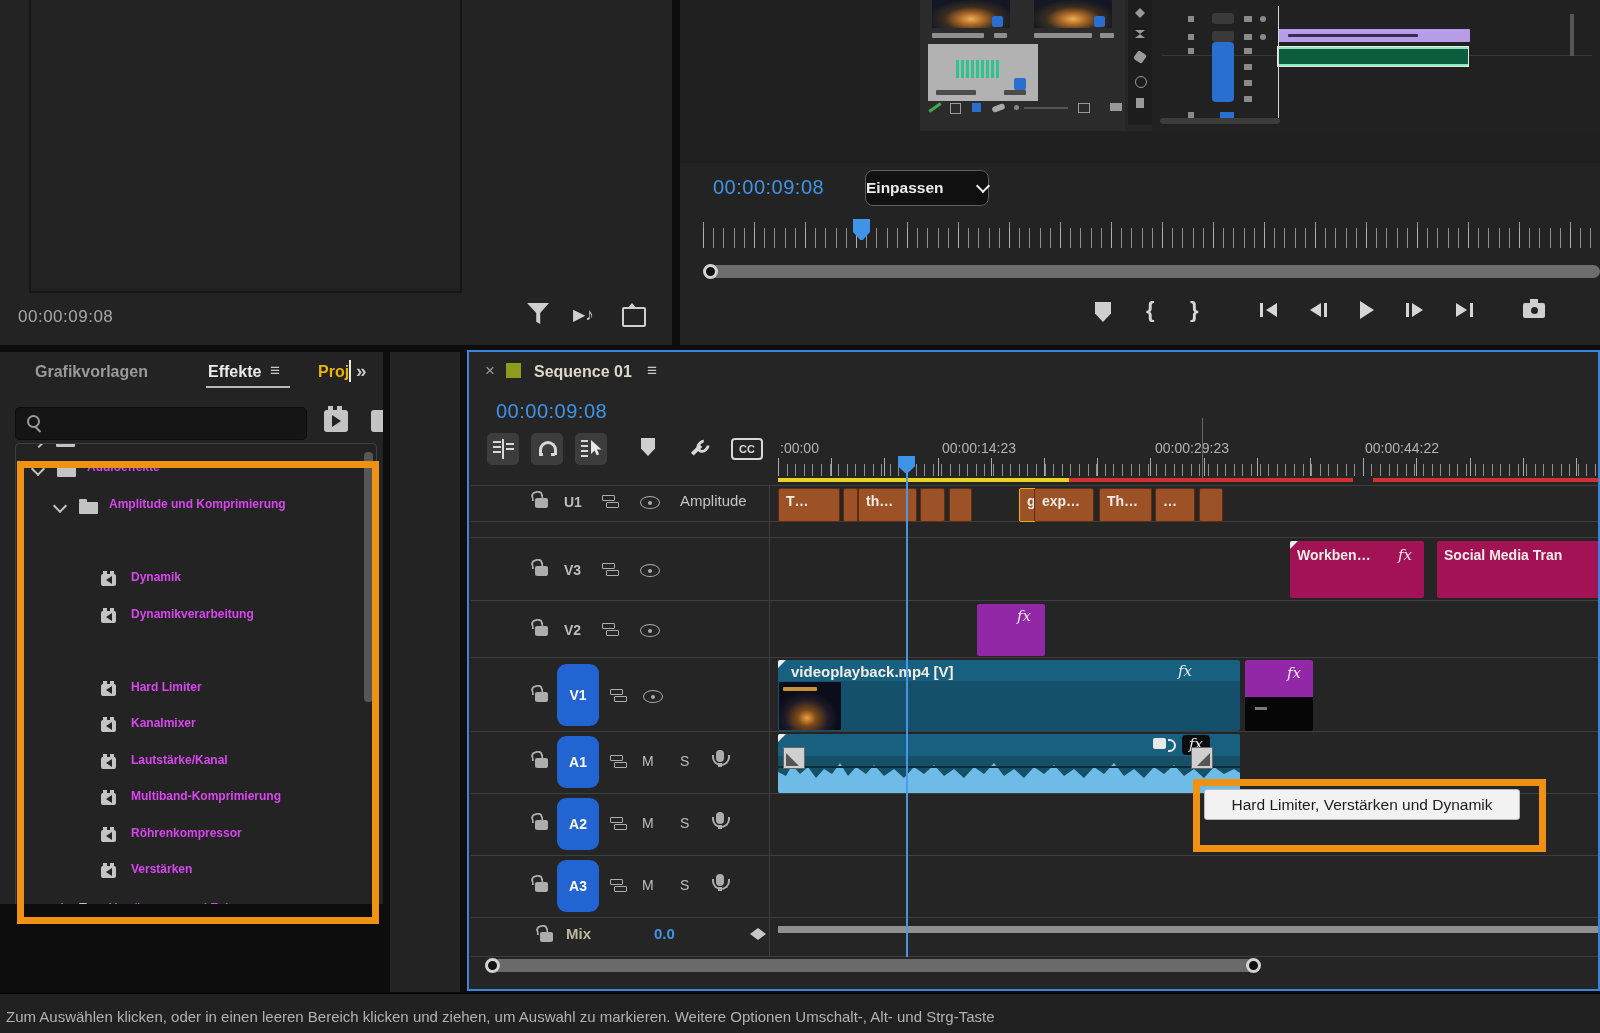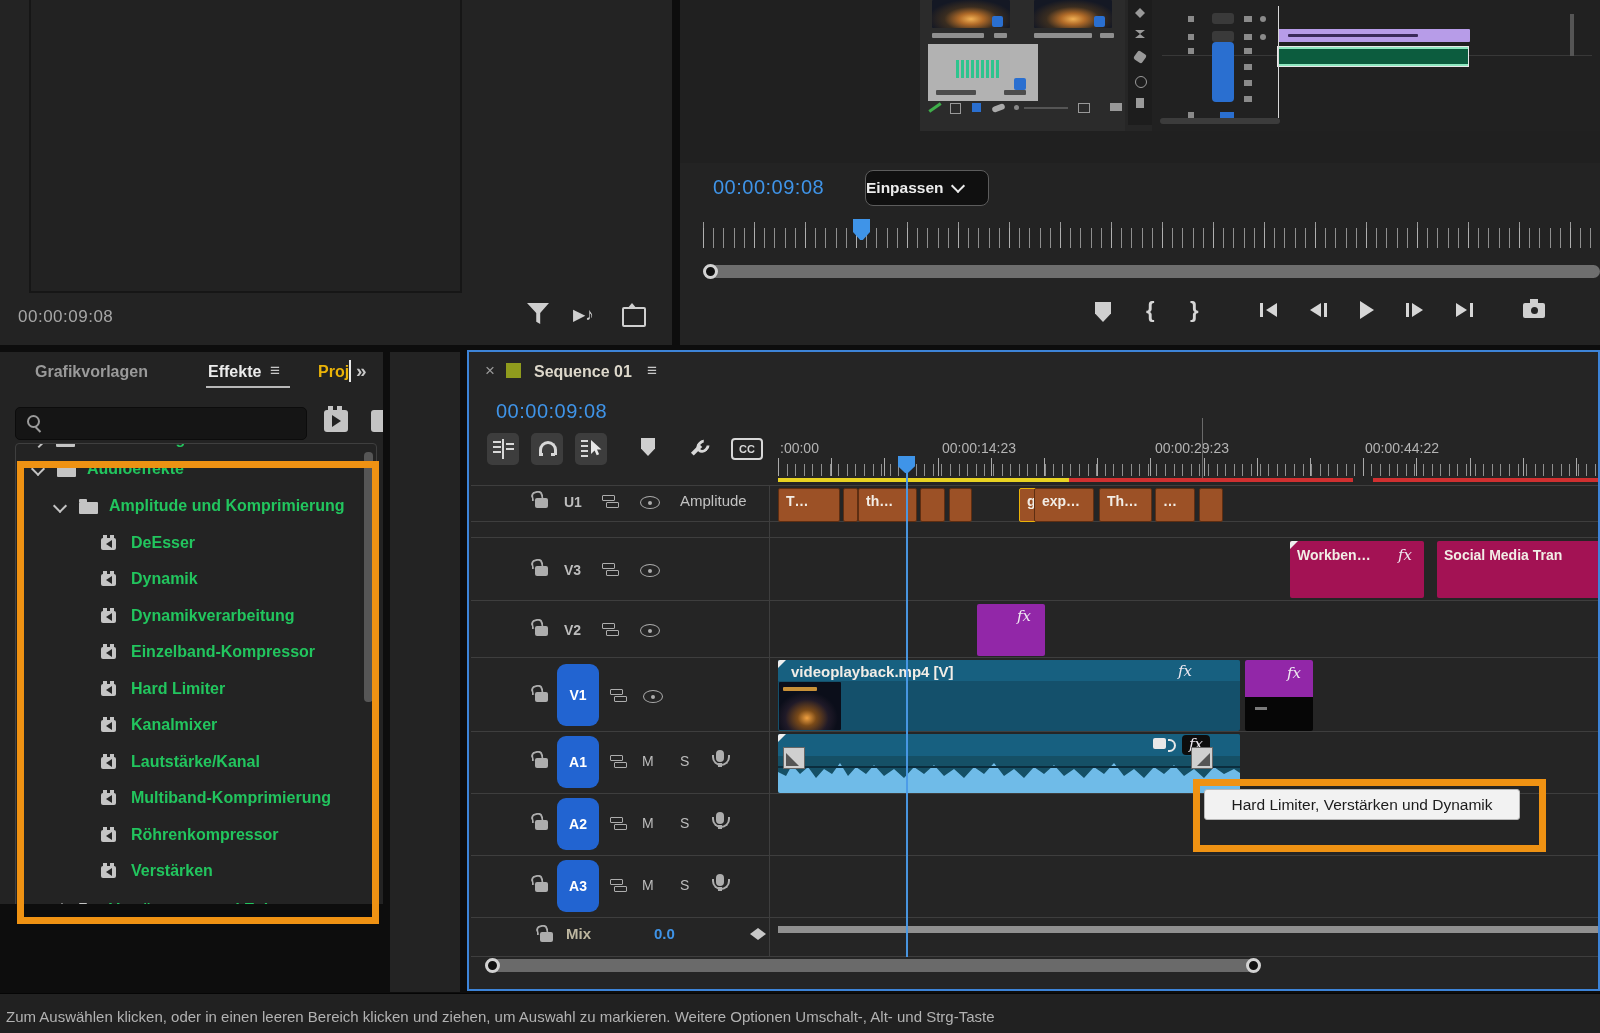--- a/index.html
+++ b/index.html
@@ -57,21 +57,21 @@
   
   .tri-r{width:0;height:0;border-top:7px solid transparent;border-bottom:7px solid transparent;border-left:11px solid #d6d6d6;}
   .tri-l{width:0;height:0;border-top:7px solid transparent;border-bottom:7px solid transparent;border-right:11px solid #d6d6d6;}
   .vbar{width:3px;height:14px;background:#d6d6d6;}
   .trans{position:absolute;display:flex;align-items:center;gap:3px;}
   .brace{position:absolute;color:#d6d6d6;font-size:22px;font-weight:bold;}
   
   .marker{position:absolute;background:#cfcfcf;clip-path:polygon(0 0,100% 0,100% 58%,50% 100%,0 58%);}
   
   .knob{position:absolute;width:15px;height:15px;border-radius:50%;background:#101010;border:3px solid #d2d2d2;box-sizing:border-box;}
-  .treelabel{position:absolute;color:#22c55e;font-size:16px;}
+  .treelabel{position:absolute;color:#d946ef;font-size:12px;}
 </style>
 </head>
 <body>
 
 <div id="stage">
 
   <div class="panel" style="left:0;top:0;width:672px;height:345px;">
     <div class="abs" style="left:29px;top:0;width:429px;height:291px;border-left:2px solid #161616;border-right:2px solid #161616;border-bottom:2px solid #161616;background:#222;"></div>
     <div class="t" style="left:18px;top:307px;font-size:17px;color:#a6a6a6;letter-spacing:.5px;">00:00:09:08</div>
 
@@ -152,21 +152,21 @@
           <div class="abs" style="left:126px;top:47px;width:190px;height:15px;background:#0c5c3e;border-top:2px solid #8fe8c0;border-bottom:2px solid #8fe8c0;outline:1px solid #e8e8e8;"></div>
           <div class="abs" style="left:126px;top:6px;width:1px;height:112px;background:#d8d8d8;"></div>
           <div class="abs" style="left:418px;top:14px;width:4px;height:42px;background:#555;"></div>
           <div class="abs" style="left:8px;top:118px;width:120px;height:6px;background:#3c3c3c;border-radius:3px;"></div>
         </div>
       </div>
     </div>
 
     <div class="t" style="left:33px;top:176px;font-size:20px;color:#3f94e8;letter-spacing:.5px;">00:00:09:08</div>
 
-    <div class="abs" style="left:185px;top:170px;width:122px;height:34px;background:#101010;border:1px solid #5c5c5c;border-radius:8px;display:flex;align-items:center;justify-content:flex-start;gap:9px;">
+    <div class="abs" style="left:185px;top:170px;width:122px;height:34px;background:#101010;border:1px solid #5c5c5c;border-radius:8px;display:flex;align-items:center;justify-content:space-between;gap:9px;">
       <span style="color:#ececec;font-size:15.5px;font-weight:bold;">Einpassen</span>
       <span style="width:8px;height:8px;border-right:2.5px solid #ececec;border-bottom:2.5px solid #ececec;transform:rotate(45deg);margin-top:-4px;"></span>
     </div>
 
     <div class="abs" style="left:23px;top:228px;width:897px;height:20px;background:repeating-linear-gradient(90deg,#8f8f8f 0 1px,transparent 1px 10.2px);"></div>
     <div class="abs" style="left:23px;top:222px;width:897px;height:26px;background:repeating-linear-gradient(90deg,#b8b8b8 0 1px,transparent 1px 51px);opacity:.8;"></div>
     <div class="abs" style="left:173px;top:219px;width:17px;height:21px;background:#3f94e8;clip-path:polygon(0 0,100% 0,100% 62%,58% 100%,42% 100%,0 62%);"></div>
 
     <div class="abs" style="left:25px;top:265px;width:895px;height:13px;background:#6e6e6e;border-radius:7px;"></div>
     <div class="knob" style="left:23px;top:264px;"></div>
@@ -235,35 +235,27 @@
       <span class="folder" style="left:42px;top:9px;"></span>
       <span class="treelabel" style="left:72px;top:4px;font-weight:bold;">Audioeffekte</span>
     </div>
 
     <div class="abs" style="left:15px;top:141px;width:350px;height:30px;">
       <span class="chev open" style="left:40px;top:8px;"></span>
       <span class="folder" style="left:64px;top:9px;"></span>
       <span class="treelabel" style="left:94px;top:4px;font-weight:bold;">Amplitude und Komprimierung</span>
     </div>
 
-    <div class="abs" style="left:15px;top:178px;width:350px;height:30px;">
-        <span class="fxplug" style="left:86px;top:8px;"></span>
-        <span class="treelabel" style="left:116px;top:4px;font-weight:bold;">DeEsser</span>
-      </div>
     <div class="abs" style="left:15px;top:251px;width:350px;height:30px;">
         <span class="fxplug" style="left:86px;top:8px;"></span>
         <span class="treelabel" style="left:116px;top:4px;font-weight:bold;">Dynamikverarbeitung</span>
       </div>
     <div class="abs" style="left:15px;top:214px;width:350px;height:30px;">
         <span class="fxplug" style="left:86px;top:8px;"></span>
         <span class="treelabel" style="left:116px;top:4px;font-weight:bold;">Dynamik</span>
-      </div>
-    <div class="abs" style="left:15px;top:287px;width:350px;height:30px;">
-        <span class="fxplug" style="left:86px;top:8px;"></span>
-        <span class="treelabel" style="left:116px;top:4px;font-weight:bold;">Einzelband-Kompressor</span>
       </div>
     <div class="abs" style="left:15px;top:324px;width:350px;height:30px;">
         <span class="fxplug" style="left:86px;top:8px;"></span>
         <span class="treelabel" style="left:116px;top:4px;font-weight:bold;">Hard Limiter</span>
       </div>
     <div class="abs" style="left:15px;top:360px;width:350px;height:30px;">
         <span class="fxplug" style="left:86px;top:8px;"></span>
         <span class="treelabel" style="left:116px;top:4px;font-weight:bold;">Kanalmixer</span>
       </div>
     <div class="abs" style="left:15px;top:397px;width:350px;height:30px;">

